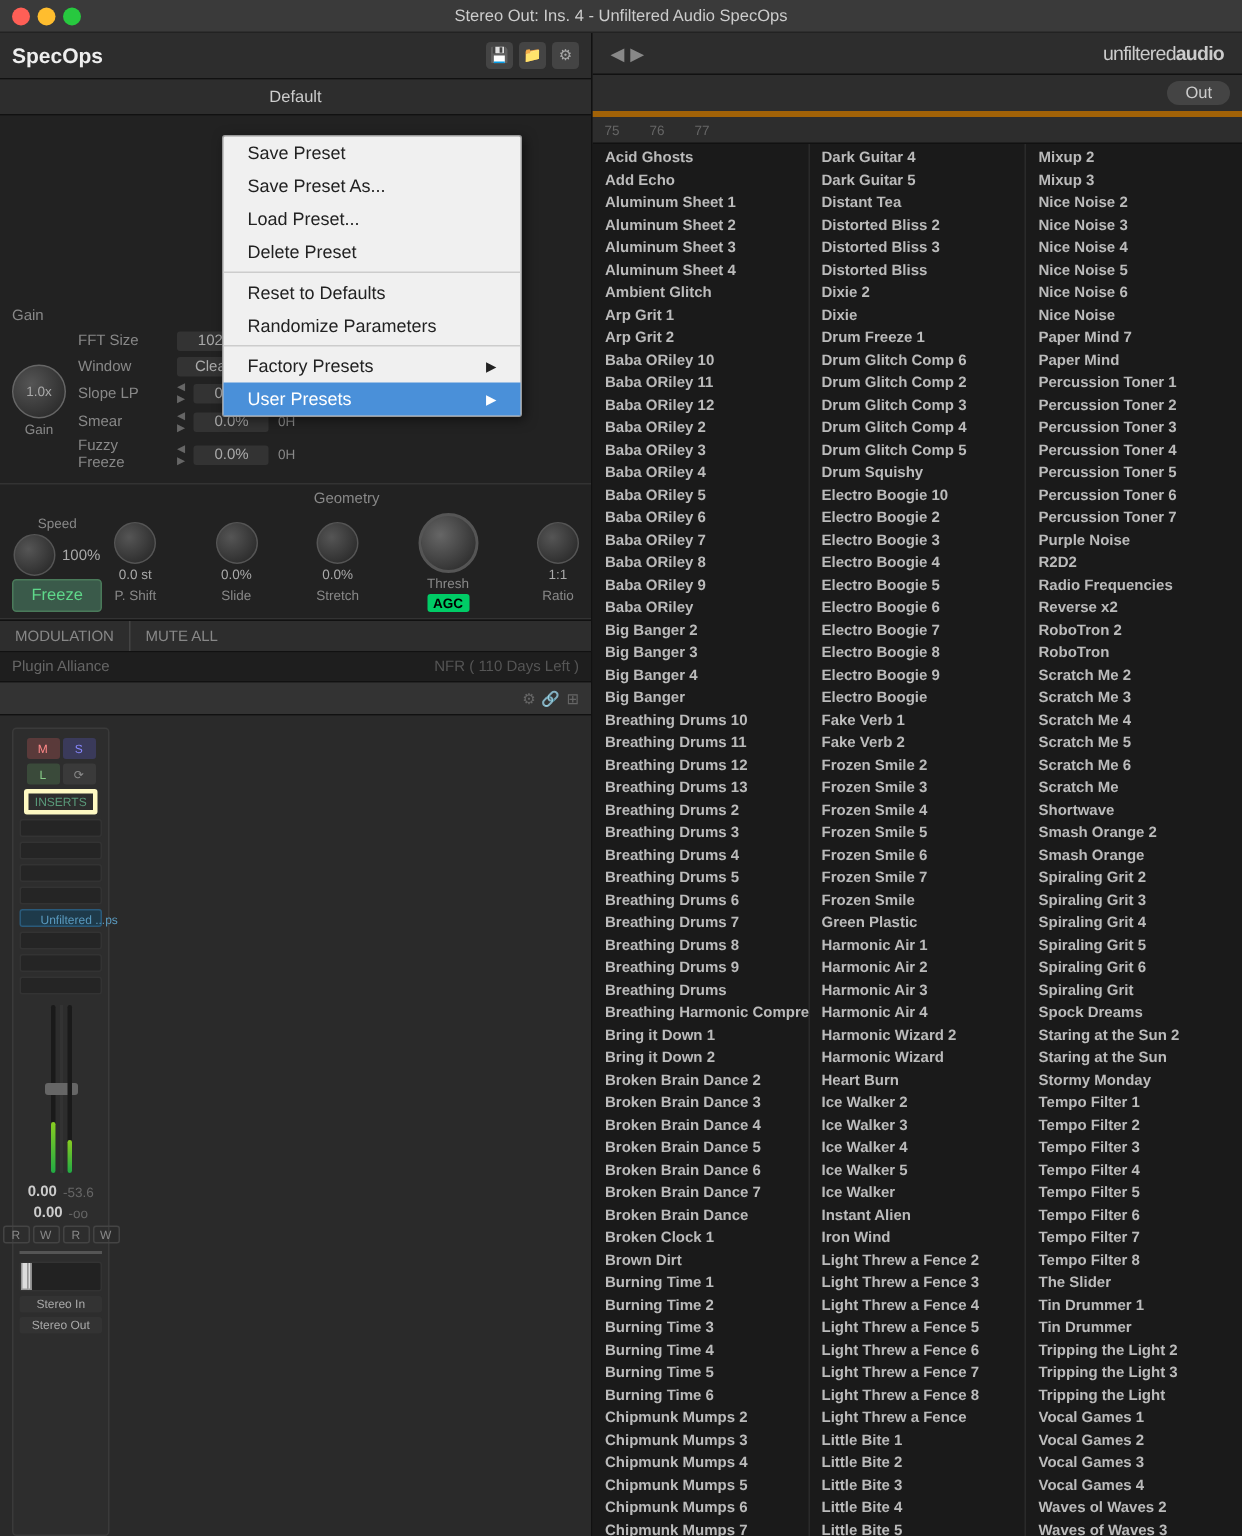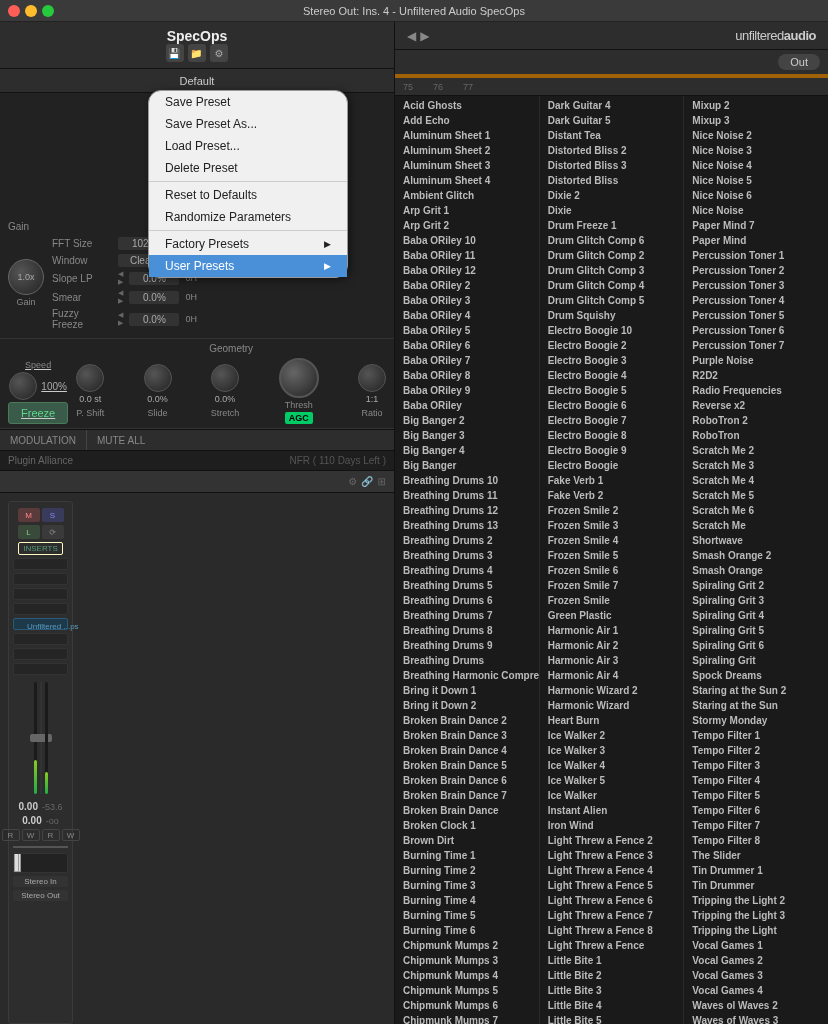--- a/index.html
+++ b/index.html
@@ -58,21 +58,20 @@
     }
 
     
     .plugin-header {
       background: #2d2d2d;
       padding: 6px 8px;
       display: flex;
       align-items: center;
       justify-content: space-between;
       border-bottom: 1px solid #111;
-      flex-direction: column;
     }
     .plugin-name {
       font-size: 14px;
       font-weight: bold;
       color: #eee;
     }
     .plugin-header-icons {
       display: flex;
       gap: 4px;
       align-items: center;
@@ -97,21 +96,21 @@
       color: #ccc;
     }
 
     
     .dropdown-menu {
       position: absolute;
       top: 90px;
       left: 148px;
       background: #f0f0f0;
       border: 1px solid #999;
-      border-radius: 13px;
+      border-radius: 2px;
       z-index: 100;
       min-width: 200px;
       box-shadow: 2px 2px 8px rgba(0,0,0,0.5);
     }
     .menu-item {
       padding: 4px 16px;
       color: #222;
       font-size: 12px;
       cursor: pointer;
       white-space: nowrap;
@@ -596,21 +595,21 @@
                 <span class="arr">▶</span>
             </div>
             <span class="control-value">0.0%</span>
             <span style="font-size:9px;color:#888">0H</span>
           </div>
         </div>
       </div>
     </div>
 
     <div style="padding: 4px 8px; border-bottom: 1px solid #333; display:flex; gap:8px; align-items:flex-end;">
-      <div style="display:flex; flex-direction:column; align-items:center; gap:2px;text-decoration:underline;">
+      <div style="display:flex; flex-direction:column; align-items:center; gap:2px;">
         <span style="font-size:9px;color:#888">Speed</span>
         <div style="display:flex; align-items:center; gap:4px;">
           <div class="small-knob"></div>
           <span style="font-size:10px;color:#aaa">100%</span>
         </div>
         <button class="freeze-btn">Freeze</button>
       </div>
 
       <div class="geometry-section" style="flex:1; padding:0; border:none;">
         <div class="geometry-header">Geometry</div>
@@ -665,21 +664,21 @@
 
         <div class="channel-strip">
           <div style="display:flex; gap:2px;">
             <div class="strip-btn strip-m">M</div>
             <div class="strip-btn strip-s">S</div>
           </div>
           <div style="display:flex; gap:2px;">
             <div class="strip-btn strip-l">L</div>
             <div class="strip-btn" style="background:#3a3a3a; color:#888;">⟳</div>
           </div>
-          <div style="font-size:8px;color:#5a9a7a;border:1px solid #fef9c3;border-radius:2px;padding:1px 4px;cursor:pointer">INSERTS</div>
+          <div style="font-size:8px;color:#5a9a7a;border:3px solid #fef9c3;border-radius:2px;padding:1px 4px;cursor:pointer">INSERTS</div>
           <div class="insert-slot"></div>
           <div class="insert-slot"></div>
           <div class="insert-slot"></div>
           <div class="insert-slot"></div>
 
           <div class="insert-slot insert-slot-active">
             <span class="insert-slot-label">Unfiltered ...ps</span>
           </div>
           <div class="insert-slot"></div>
           <div class="insert-slot"></div>

